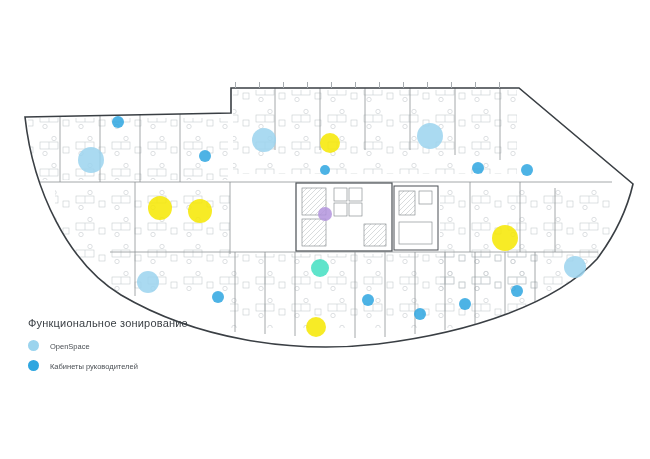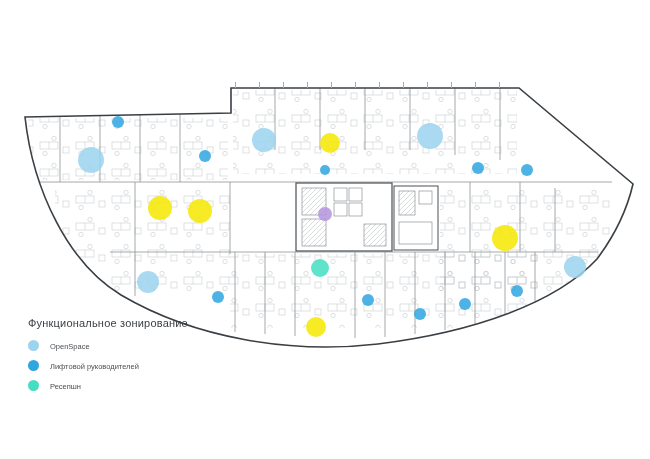--- a/index.html
+++ b/index.html
@@ -167,21 +167,17 @@
 
   <div class="legend">
     <div class="legend-title">Функциональное зонирование</div>
 
     <div class="legend-item">
       <span class="legend-swatch" style="background: rgb(155, 212, 238);"></span>
       <span class="legend-label">OpenSpace</span>
     </div>
     <div class="legend-item">
       <span class="legend-swatch" style="background: rgb(46, 166, 224);"></span>
-      <span class="legend-label">Лифтовой руководителей</span>
-    </div>
-    <div class="legend-item">
-      <span class="legend-swatch" style="background: rgb(67, 223, 194);"></span>
-      <span class="legend-label">Ресепшн</span>
+      <span class="legend-label">Кабинеты руководителей</span>
     </div>
   </div>
 
 </div>
 
 </body></html>

